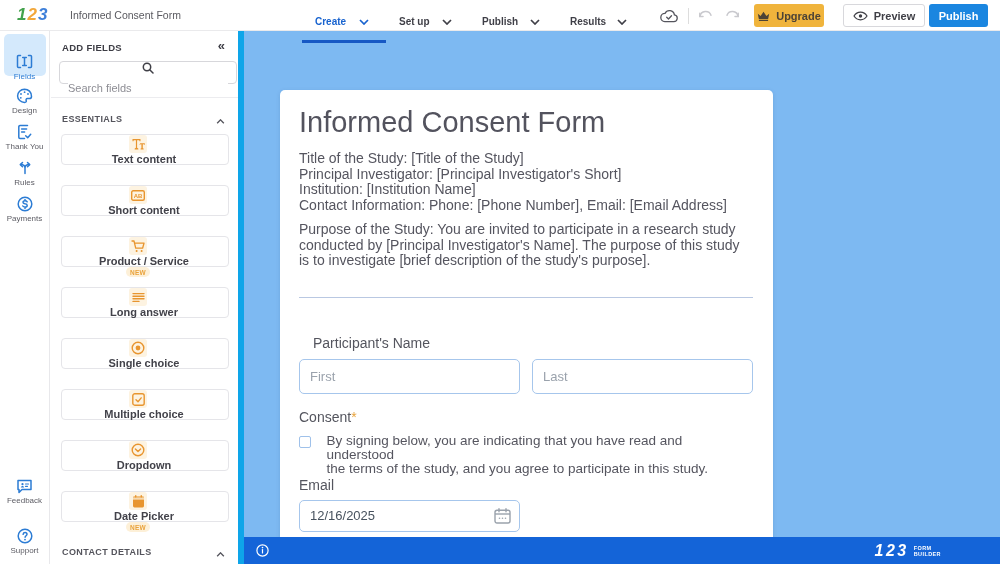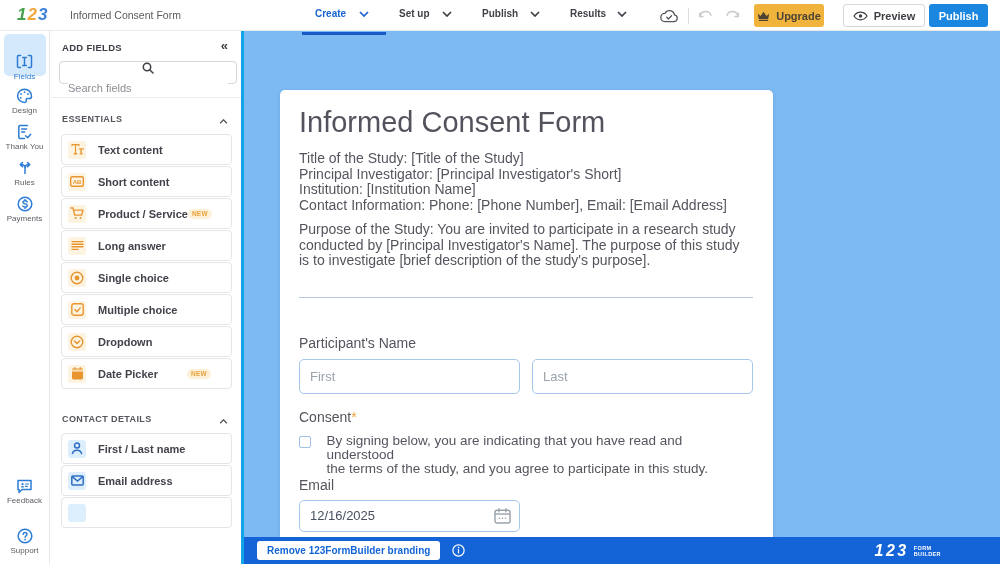--- a/index.html
+++ b/index.html
@@ -7,21 +7,21 @@
   body { font-family:"Liberation Sans", sans-serif; background:#fff; position:relative; }
   .app { position:absolute; inset:0; width:1000px; height:564px; overflow:hidden; }
 
   
   .topbar { position:absolute; left:0; top:0; width:1000px; height:31px; background:#fff; border-bottom:1px solid #eaeaec; z-index:30; }
   .logo123 { position:absolute; left:17px; top:5px; font-weight:bold; font-size:17px; letter-spacing:1px; font-style:italic; }
   .logo123 .d1 { color:#43a24c; }
   .logo123 .d2 { color:#f2a73a; }
   .logo123 .d3 { color:#3d7fd9; }
   .doc-title { position:absolute; left:70px; top:9px; font-size:10.5px; color:#5a5a60; }
-  .nav-item { position:absolute; top:4px; height:31px; display:flex; align-items:center; justify-content:space-between; padding:0 17px 12px 13px; cursor:pointer; }
+  .nav-item { position:absolute; top:12px; height:31px; display:flex; align-items:center; justify-content:space-between; padding:0 17px 12px 13px; cursor:pointer; }
   .nav-item .lbl { font-size:10px; font-weight:bold; color:#3f3f47; }
   .nav-item.active .lbl { color:#1863cf; }
   .nav-item.active .chev svg { stroke:#1863cf; }
   .nav-item.active::after { content:""; position:absolute; left:0; right:0; bottom:0; height:3.5px; background:#1758c4; }
   .nav-create  { left:302px; width:84px; }
   .nav-setup   { left:386px; width:83px; }
   .nav-publish { left:469px; width:88px; }
   .nav-results { left:557px; width:87px; }
   .chev { display:flex; align-items:center; }
   .chev svg { width:10px; height:6px; stroke:#3f3f47; stroke-width:1.7; fill:none; }
@@ -39,53 +39,53 @@
   .rail { position:absolute; left:0; top:31px; bottom:0; width:50px; background:#fff; border-right:1px solid #e8e8eb; z-index:20; display:flex; flex-direction:column; align-items:center; }
   .rail-item { width:42px; height:36px; display:flex; flex-direction:column; align-items:center; cursor:pointer; border-radius:5px; padding-top:7px; }
   .rail-item .ric { height:17px; display:flex; align-items:center; justify-content:center; }
   .rail-item .rlb { font-size:8px; color:#5c5c64; margin-top:2px; white-space:nowrap; }
   .rail-item.active { background:#d4e9fc; height:42px; padding-top:20px; margin-top:3px; margin-bottom:4px; }
   .rail-item.active .rlb { color:#2c7cd4; margin-top:3px; }
   .rail-spacer { flex:1; }
   .rail svg { display:block; }
 
   
-  .panel { position:absolute; left:51px; top:31px; bottom:0; width:193px; background:#fff; border-right:3px solid #0ea5e9; z-index:10; overflow:hidden; }
+  .panel { position:absolute; left:51px; top:31px; bottom:0; width:193px; background:#fff; border-right:6px solid #0ea5e9; z-index:10; overflow:hidden; }
   .panel-title { position:absolute; left:11px; top:11px; font-size:9.5px; font-weight:bold; color:#3c3c44; letter-spacing:0.3px; }
   .collapse-ic { position:absolute; right:13px; top:8px; font-size:13px; color:#3c3c44; cursor:pointer; line-height:14px; font-weight:bold; }
   .search-box { position:absolute; left:8px; top:30px; width:178px; height:23px; border:1px solid #d7d7db; border-radius:4px; background:#fff; display:flex; align-items:center; padding:0 8px; gap:8px;flex-direction:column; }
   .search-box input { border:none; outline:none; font-size:11px; color:#444; width:100%; font-family:"Liberation Sans",sans-serif; }
   .search-box input::placeholder { color:#8d8d94; }
   .panel-divider { position:absolute; left:0; top:66px; width:100%; height:1px; background:#ececef; }
   .panel-scroll { position:absolute; left:0; top:67px; bottom:0; width:100%; overflow:hidden; }
   .sec-head { display:flex; align-items:center; justify-content:space-between; padding:0 13px 0 11px; margin-top:14px; height:14px; cursor:pointer; }
   .sec-head.contact { margin-top:23px; }
   .sec-title { font-size:9px; font-weight:bold; color:#54545c; letter-spacing:0.4px; }
   .sec-chev svg { width:9px; height:5px; stroke:#54545c; stroke-width:1.6; fill:none; }
   .fitems { padding:8px 9px 0 10px; }
   .fitems.contact { padding-top:7px; }
-  .fitem { display:flex; align-items:center; height:31px; border:1px solid #e5e5e9; border-radius:4px; background:#fff; margin-bottom:1px; padding:0 8px 0 6px; cursor:grab; }
+  .fitem { display:flex; align-items:center; height:31px; border:1px solid #e5e5e9; border-radius:4px; background:#fff; margin-bottom:20px; padding:0 8px 0 6px; cursor:grab;flex-direction:column; }
   .fic { width:18px; height:18px; border-radius:3px; display:flex; align-items:center; justify-content:center; margin-right:12px; flex:none; }
   .fic-orange { background:#fdf3e1; }
   .fic-blue { background:#ddeefc; }
   .flabel { font-size:11px; font-weight:bold; color:#42424a; flex:1; white-space:nowrap; }
   .fbadge { font-size:6.5px; font-weight:bold; color:#e9a23b; background:#fdf0d8; border-radius:6px; padding:1.5px 4px; letter-spacing:0.3px; margin-right:12px; }
   .fbadge:empty { display:none; }
 
   
   .canvas { position:absolute; left:244px; top:31px; right:0; bottom:0; background:#7db9f2; overflow:hidden; }
   .form-card { position:absolute; left:36px; top:59px; width:493px; height:520px; background:#fff; border-radius:5px; box-shadow:0 1px 4px rgba(30,60,110,0.15); }
   .card-inner { position:absolute; left:19px; top:0; width:455px; height:100%; }
   .form-h1 { position:absolute; left:0; top:15px; font-size:29px; line-height:34px; font-weight:normal; color:#53535e; letter-spacing:0px; white-space:nowrap; }
   .cardtext { font-size:14px; color:#55555f; line-height:15.5px; }
   .info-block { position:absolute; left:0; top:61px; }
   .purpose-block { position:absolute; left:0; top:132px; }
   .card-divider { position:absolute; left:0; top:207px; width:454px; height:1px; background:#b9c8e2; }
   .flabel2 { font-size:14px; color:#54555e; }
-  .pname-label { position:absolute; left:0; top:245px;text-align:right; }
+  .pname-label { position:absolute; left:14px; top:245px;text-align:right; }
   .name-row { position:absolute; left:0; top:269px; width:454px; display:flex; gap:12px; }
   .tinput { height:34.5px; border:1px solid #a6c6ec; border-radius:5px; background:#fff; font-size:13px; color:#47525e; padding:0 10px; outline:none; font-family:"Liberation Sans",sans-serif; }
   .tinput::placeholder { color:#9aa2ac; }
   .name-row .tinput { width:221px; }
   .consent-label-row { position:absolute; left:0; top:319px; }
   .req { color:#e8a33c; }
   .consent-row { position:absolute; left:0; top:344px; width:454px; display:flex; gap:16px; }
   .cbox { width:11.5px; height:11.5px; border:1px solid #9fc1ea; border-radius:2px; background:#fff; margin-top:2px; flex:none; cursor:pointer; }
   .consent-text { font-size:13.5px; color:#55555f; line-height:14px; }
   .date-label { position:absolute; left:0; top:387px; }
@@ -442,21 +442,20 @@
                 <circle cx="8.5" cy="10.3" r="0.8" fill="#9aa2ac" stroke="none"></circle>
                 <circle cx="11.5" cy="10.3" r="0.8" fill="#9aa2ac" stroke="none"></circle>
               </svg>
           </span>
         </div>
       </div>
     </div>
   </div>
 
   <div class="bottom-bar">
-    <div class="remove-btn">Remove 123FormBuilder branding</div>
     <span class="info-ic">
       <svg width="13" height="13" viewBox="0 0 13 13" fill="none" stroke="#fff" stroke-width="1.2">
           <circle cx="6.5" cy="6.5" r="5.6"></circle>
           <path d="M6.5 5.6v3.4" stroke-linecap="round"></path>
           <circle cx="6.5" cy="3.6" r="0.8" fill="#fff" stroke="none"></circle>
         </svg>
     </span>
     <div class="bb-brand">
       <span class="bb-digits">123</span>
       <span class="bb-text"><span>FORM</span><br><span>BUILDER</span></span>

